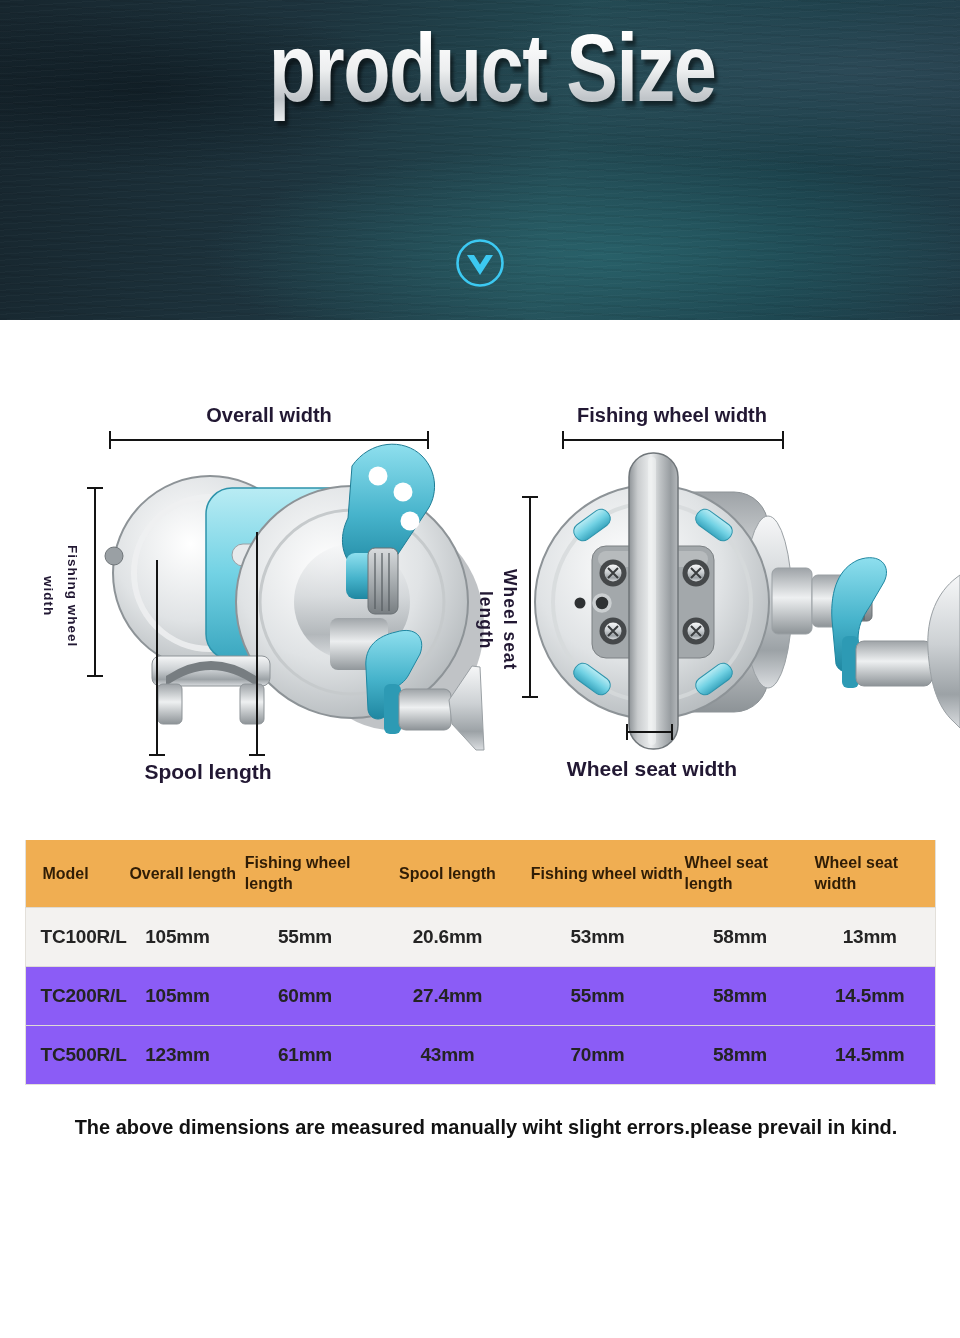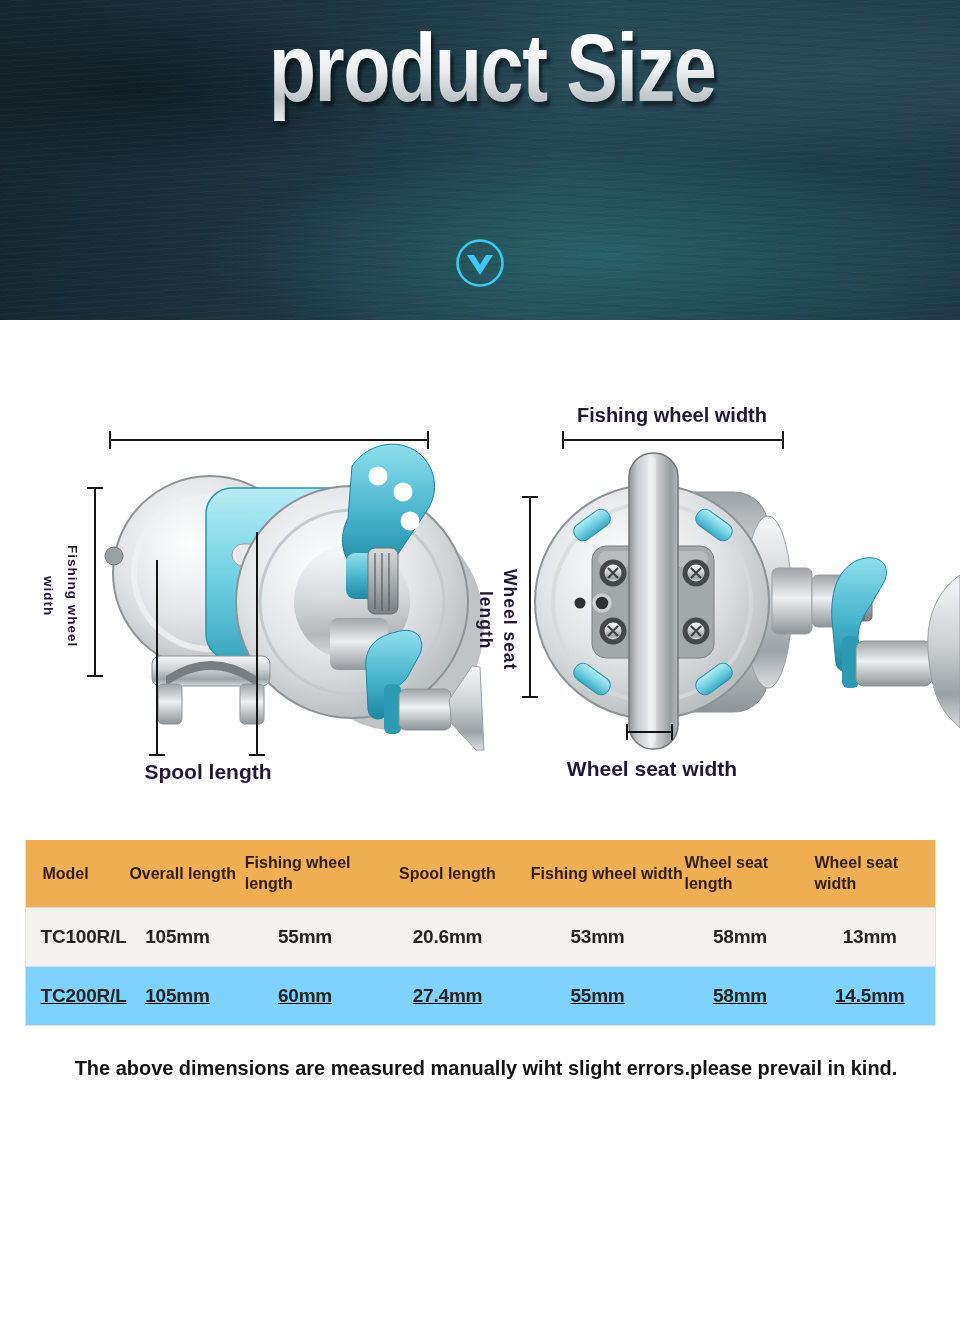--- a/index.html
+++ b/index.html
@@ -80,21 +80,21 @@
     background:#f0ae52;color:#301d06;font-size:17px;font-weight:700;
     text-align:center;padding:12px 6px;height:40px;vertical-align:middle;
   }
   table.size-table th .hwrap{display:inline-block;text-align:left;line-height:1.25;transform:scaleX(.94);}
   table.size-table th.nw{white-space:nowrap;}
   table.size-table td{
     text-align:center;font-size:19px;font-weight:700;color:#242424;
     padding:18px 17px;border-top:1px solid #dedbd5;letter-spacing:-.2px;
   }
   table.size-table tr.odd{background:#f3f2f0;}
-  table.size-table tr.even{background:#7dd3fc;text-decoration:underline;}
+  table.size-table tr.even{background:#8b5cf6;}
   table.size-table .c-model{text-align:left;padding-left:15px;}
   .note{
     margin:30px 0 0 0;text-align:center;font-size:21px;font-weight:700;color:#121212;padding-left:12px;
   }
 </style>
 </head>
 <body>
 
 <div class="hero">
   <div class="hero-title">
@@ -235,20 +235,21 @@
     <g stroke="#141414" stroke-width="2" fill="none">
       <path d="M110,120 H428 M110,111 V129 M428,111 V129"></path>
       <path d="M95,168 V356 M87,168 H103 M87,356 H103"></path>
       <path d="M157,240 V436 M257,212 V436 M149,435 H165 M249,435 H265"></path>
       <path d="M563,120 H783 M563,111 V129 M783,111 V129"></path>
       <path d="M530,177 V377 M522,177 H538 M522,377 H538"></path>
       <path d="M627,404 V420 M672,404 V420 M627,412 H672"></path>
     </g>
   </svg>
 
+  <div class="dlabel h" id="lbl-overall">Overall width</div>
   <div class="vlabel" id="lbl-fww-left">Fishing wheel width</div>
   <div class="dlabel h" id="lbl-spool">Spool length</div>
   <div class="dlabel h" id="lbl-fww-right">Fishing wheel width</div>
   <div class="vlabel" id="lbl-wsl">Wheel seat length</div>
   <div class="dlabel h" id="lbl-wsw">Wheel seat width</div>
 </div>
 
 <div class="size-section">
 
   <table class="size-table">
@@ -284,19 +285,28 @@
       </tr>
       <tr class="even">
         <td class="c-model">TC200R/L</td>
         <td>105mm</td>
         <td>60mm</td>
         <td>27.4mm</td>
         <td>55mm</td>
         <td>58mm</td>
         <td>14.5mm</td>
       </tr>
+      <tr class="even">
+        <td class="c-model">TC500R/L</td>
+        <td>123mm</td>
+        <td>61mm</td>
+        <td>43mm</td>
+        <td>70mm</td>
+        <td>58mm</td>
+        <td>14.5mm</td>
+      </tr>
     </tbody>
   </table>
 
   <p class="note">
     <span class="cond" style="transform:scaleX(.95)">The above dimensions are measured manually wiht slight errors.please prevail in kind.</span>
   </p>
 </div>
 
 </body></html>

